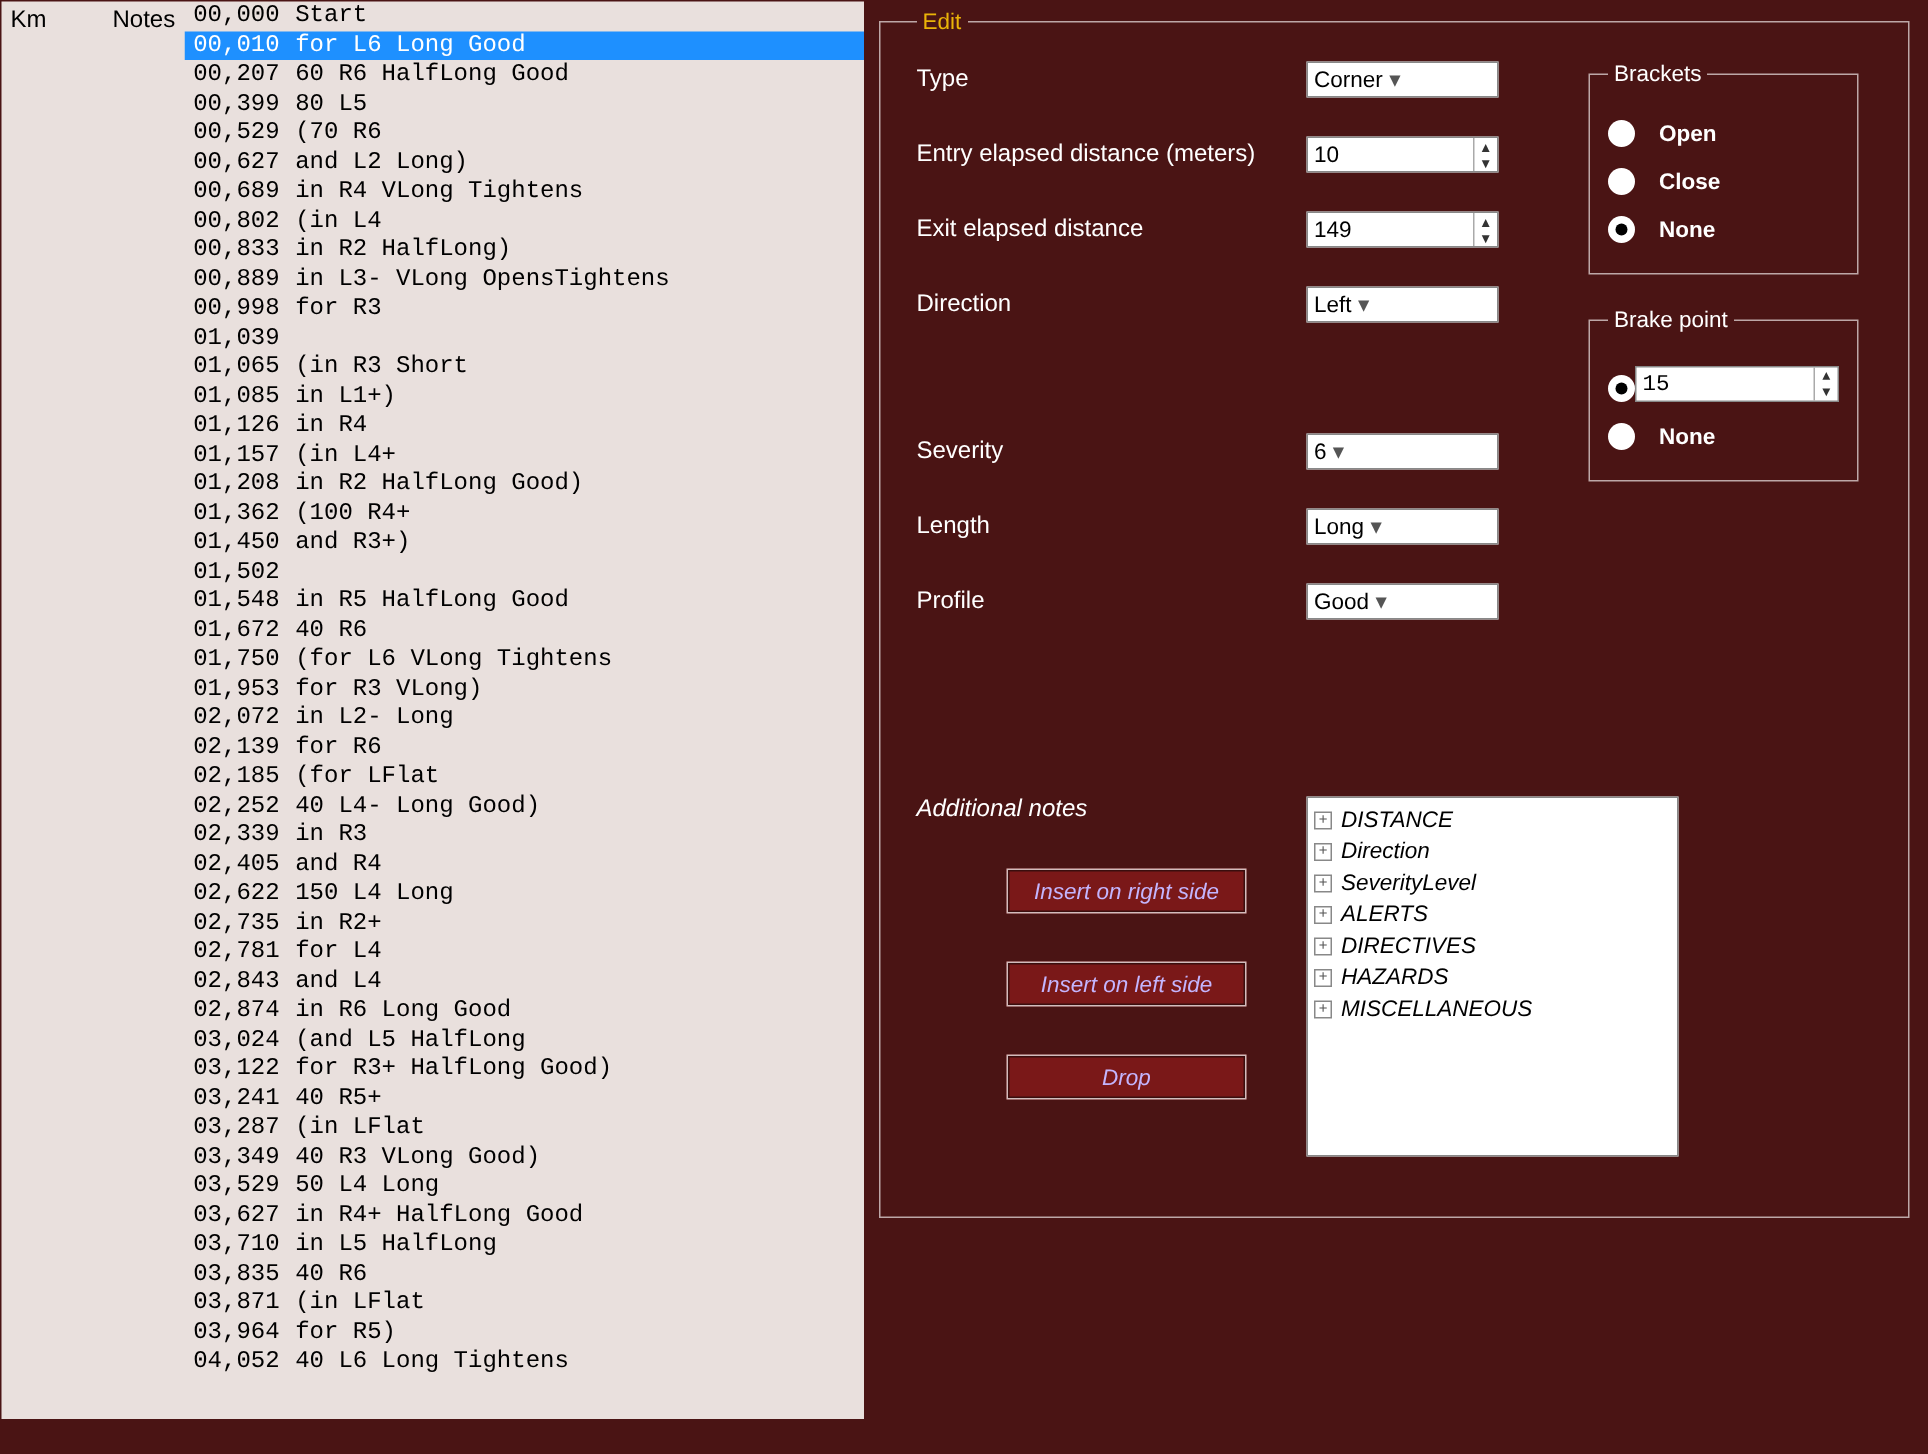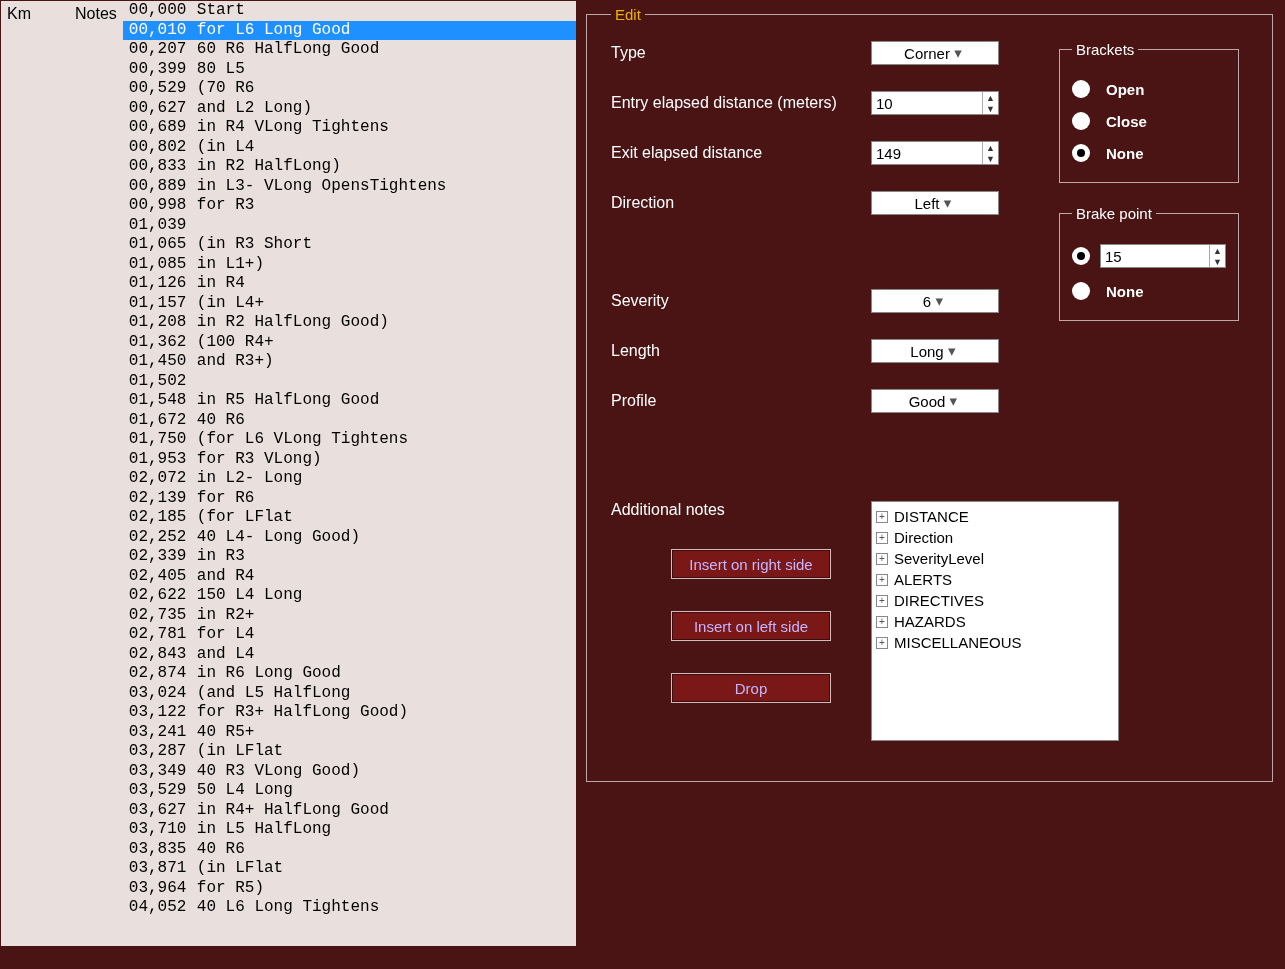--- a/index.html
+++ b/index.html
@@ -83,47 +83,47 @@
   .sel, .spin-wrap, .numinput {
     width: 128px;
     height: 24px;
     background: #fff;
     color:#000;
     border:1px solid #888;
     display:flex;
     align-items:center;
     font-size:15px;
   }
-  .sel { padding:0 4px; position:relative; justify-content:center;}
+  .sel { padding:0 4px; position:relative; justify-content:flex-start;}
   .sel .caret {
     width:16px; text-align:center; color:#555;
   }
   .spin-wrap { padding:0 0 0 4px; justify-content:space-between;}
   .spin-wrap .arrows { display:flex; flex-direction:column; width:16px; line-height:8px; font-size:9px; color:#333; text-align:center; border-left:1px solid #aaa;}
   .spin-wrap .arrows span{height:11px; display:flex; align-items:center; justify-content:center;}
   
   fieldset.sub {
     border:1px solid #bda7a7;
     margin:0 0 22px 0;
     padding:16px 12px;
     width: 180px;
   }
   fieldset.sub legend { padding:0 4px; font-size:15px;}
   .radio-row { display:flex; align-items:flex-end; margin:6px 0 14px 0; gap:16px; font-size:15px;font-weight:bold;}
   .radio-row:last-child{margin-bottom:4px;}
   .radio-o {
     width:18px;height:18px;border-radius:50%;background:#fff;display:flex;align-items:center;justify-content:center;
   }
   .radio-o.checked::after{content:"";width:8px;height:8px;border-radius:50%;background:#000;}
-  .bp-input-row { display:flex; align-items:center; gap:10px; margin:6px 0 14px 0;}
+  .bp-input-row { display:flex; align-items:flex-end; margin:6px 0 14px 0;font-family:Liberation Mono, monospace;}
   .bp-spin { flex:1; height:24px; background:#fff; color:#000; border:1px solid #888; display:flex; align-items:center; padding:0 0 0 4px; font-size:15px; justify-content:space-between;}
   .bp-spin .arrows{display:flex;flex-direction:column;width:16px;font-size:9px;color:#333;text-align:center;border-left:1px solid #aaa;}
   .bp-spin .arrows span{height:11px;display:flex;align-items:center;justify-content:center;}
   
-  .addl-row { display:flex; margin-top:62px; }
+  .addl-row { display:flex; margin-top:92px;font-style:italic; }
   .addl-left { width:260px; }
   .addl-left .lbl { font-size:16px; margin-bottom:30px; display:block;}
   .insert-btn {
     width:160px;
     height:30px;
     margin:0 0 32px 60px;
     background:#7a1818;
     border:1px solid #d2bcbc;
     box-shadow: 0 0 0 1px #3a0e0e inset;
     color:#c4b5fd;

